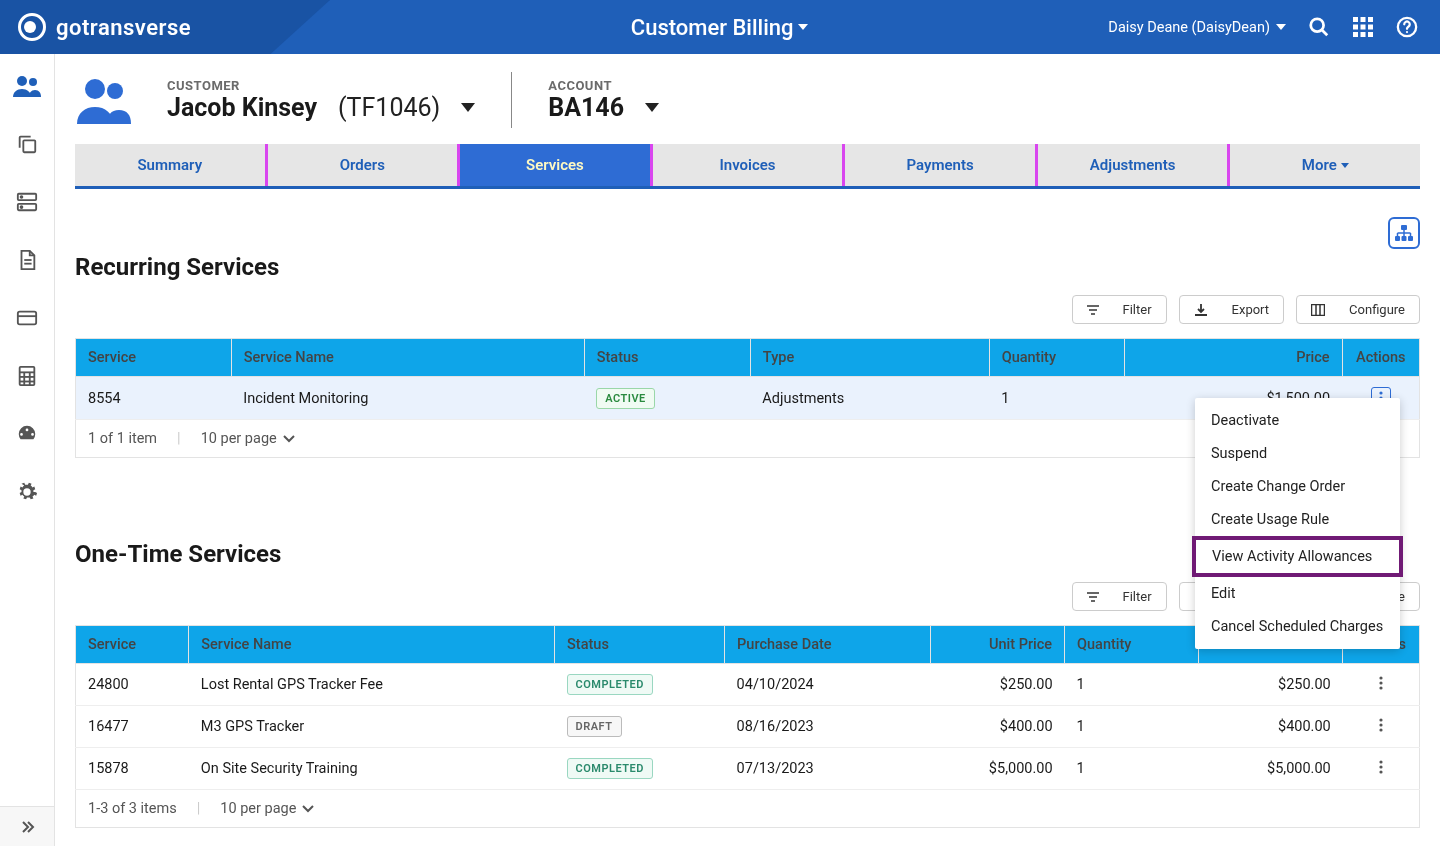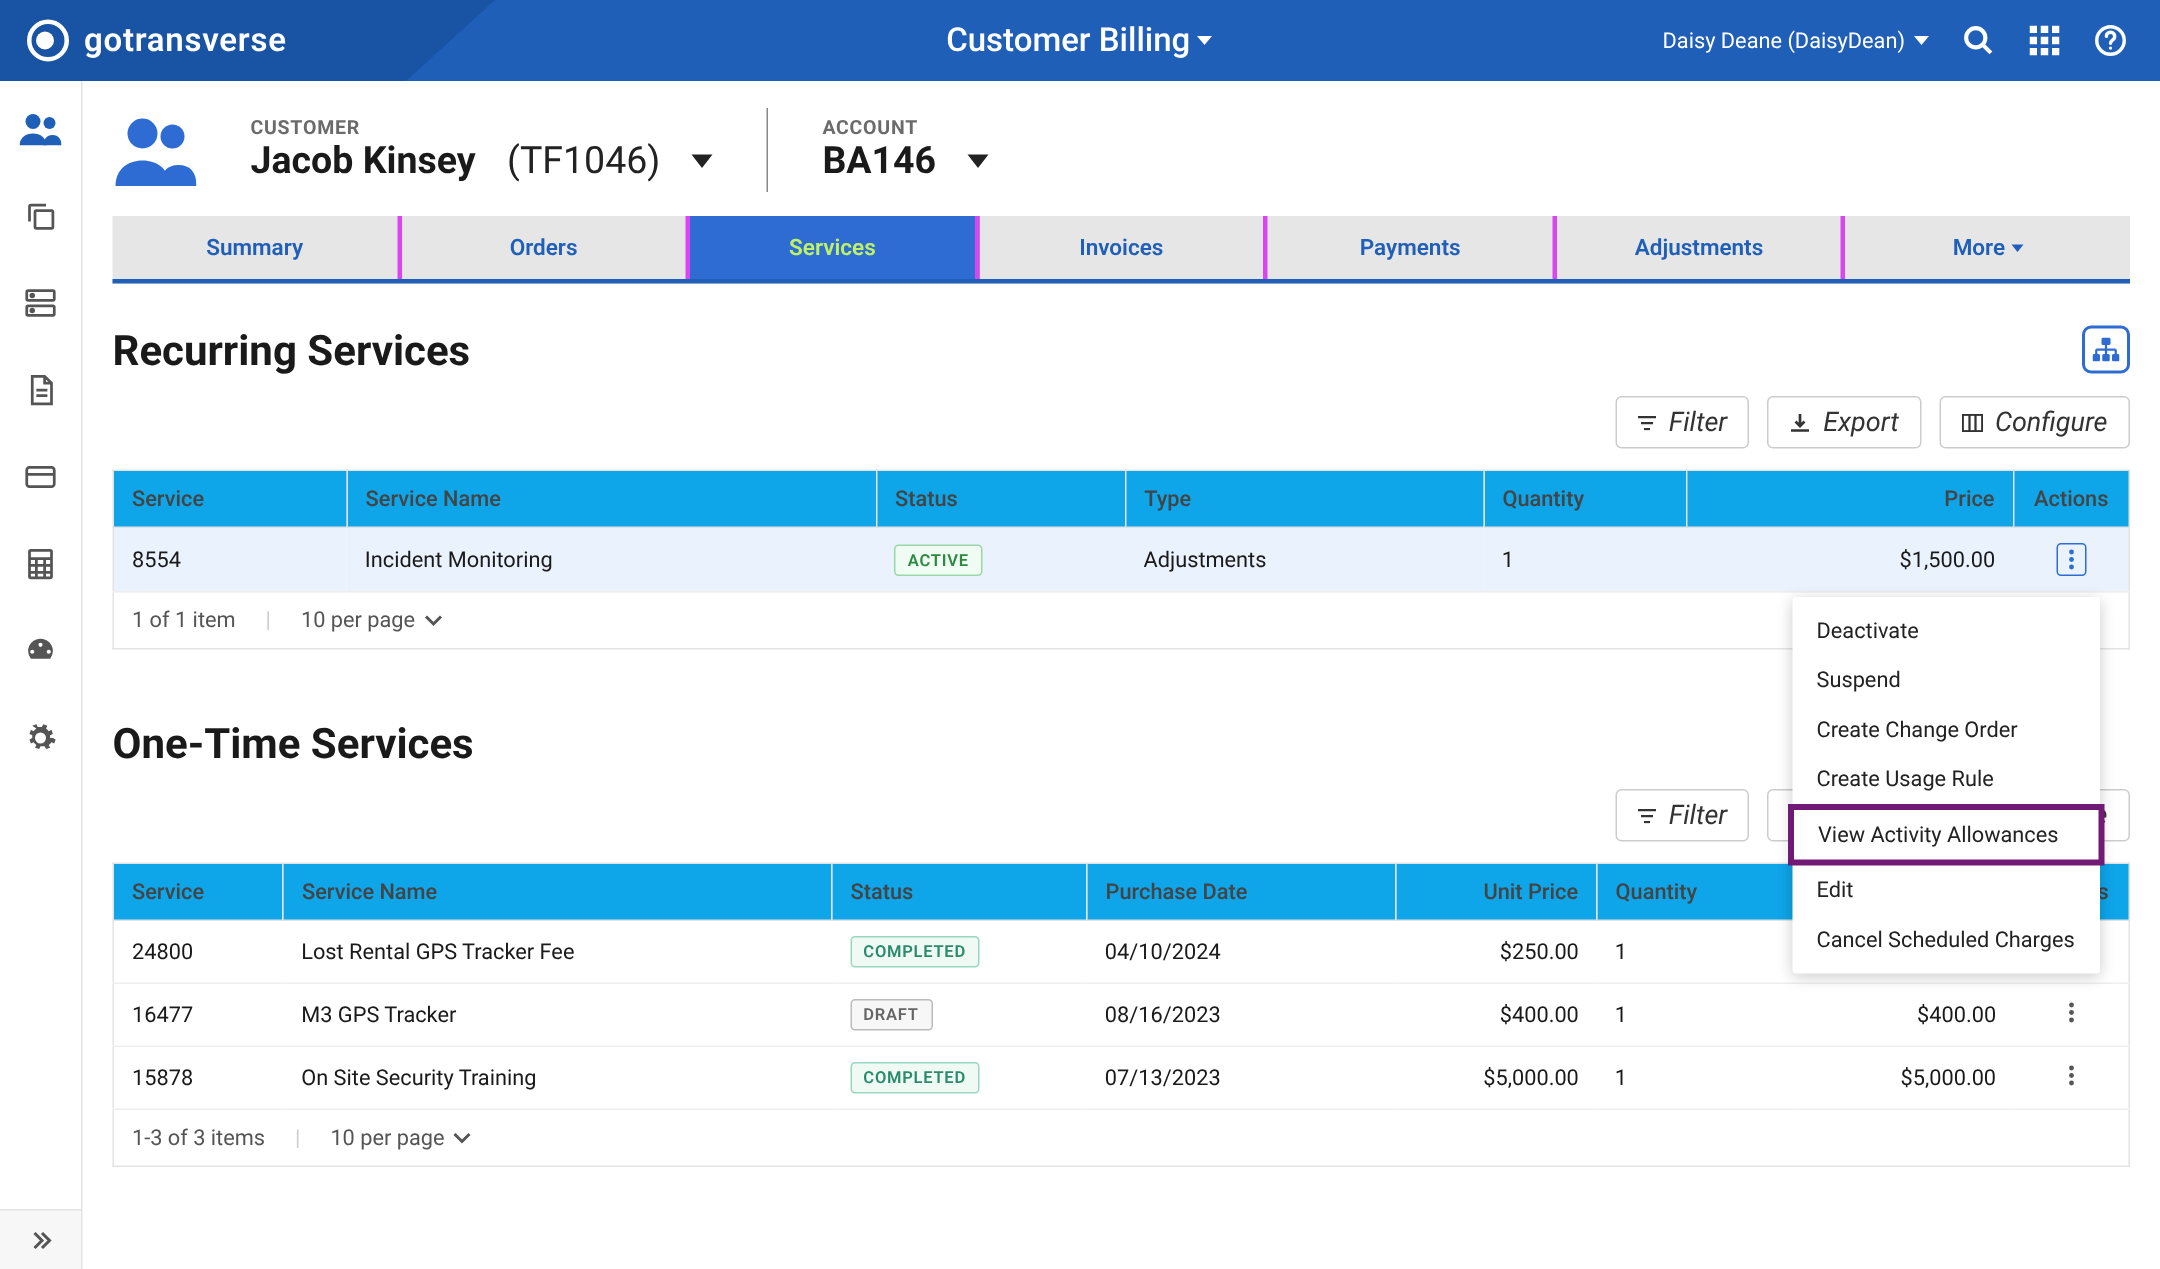--- a/index.html
+++ b/index.html
@@ -24,28 +24,28 @@
 .cust-icon { width: 56px; height: 48px; color: #2e6cd4; margin-right: 6px; }
 .cust-block { display: flex; flex-direction: column; }
 .cust-label { font-size: 13px; color: #6b6b6b; letter-spacing: 0.5px; font-weight: 700; }
 .cust-name { font-size: 25px; font-weight: 700; display: flex; align-items: center; gap: 21px; }
 .cust-name .sub { font-weight: 400; color: #222; }
 .chev-d { width: 0; height: 0; border-left: 7px solid transparent; border-right: 7px solid transparent; border-top: 9px solid #222; display: inline-block; }
 .vdiv { width: 1px; height: 56px; background: #888; margin: 0 6px; }
 .tabs { display: flex; background: #e6e6e6; border-bottom: 3px solid #1f5fb8; }
 .tab { flex: 1; text-align: center; padding: 12px 0; font-weight: 600; font-size: 15px; color: #1f5fb8; border-right: 3px solid #d946ef; cursor: pointer; }
 .tab:last-child { border-right: none; }
-.tab.active { background: #2e6cd4; color: #bef264; }
+.tab.active { background: #2e6cd4; color: #fef9c3; }
 .tab-more { display: flex; justify-content: center; align-items: center; gap: 4px; }
 .section { margin-top: 28px; }
 .section-head { display: flex; justify-content: space-between; align-items: flex-start; }
-.section-title { font-size: 28px; font-weight: 700; }
+.section-title { font-size: 24px; font-weight: 700; margin-top: 36px; }
 .org-btn { width: 32px; height: 32px; border: 2px solid #2e6cd4; border-radius: 6px; display: flex; align-items: center; justify-content: center; color: #2e6cd4; }
 .toolbar { display: flex; justify-content: flex-end; gap: 12px; margin-top: 14px; }
-.tbtn { border: 1px solid #ccc; border-radius: 4px; padding: 6px 14px; font-size: 18px; display: flex; align-items: center; gap: 8px; background: #fff; color: #333; cursor: pointer; font-style: italic; }
+.tbtn { border: 1px solid #ccc; border-radius: 4px; padding: 6px 14px; font-size: 13px; display: flex; align-items: center; gap: 24px; background: #fff; color: #333; cursor: pointer; }
 .tbl { width: 100%; border: 1px solid #e3e3e3; border-top: none; margin-top: 14px; border-collapse: collapse; }
 .tbl thead th { background: #0ea5e9; border: 1px solid #e3e3e3; text-align: left; padding: 10px 12px; font-weight: 500; color: #444; font-size: 14.5px; }
 .tbl thead th.num { text-align: right; }
 .tbl tbody td { padding: 10px 12px; border-bottom: 1px solid #eee; font-size: 14.5px; }
 .tbl tbody td.num { text-align: right; }
 .row-hl td { background: #eaf2fd; }
 .pill { display: inline-block; border: 1px solid; border-radius: 3px; font-size: 11px; font-weight: 600; letter-spacing: 0.5px; padding: 3px 8px; }
 .pill-active { color: #2a8a3f; border-color: #9ad7a8; background: #f0fbf3; }
 .pill-completed { color: #2a8a6c; border-color: #9ad7c1; background: #effaf5; }
 .pill-draft { color: #666; border-color: #bbb; background: #f7f7f7; }

